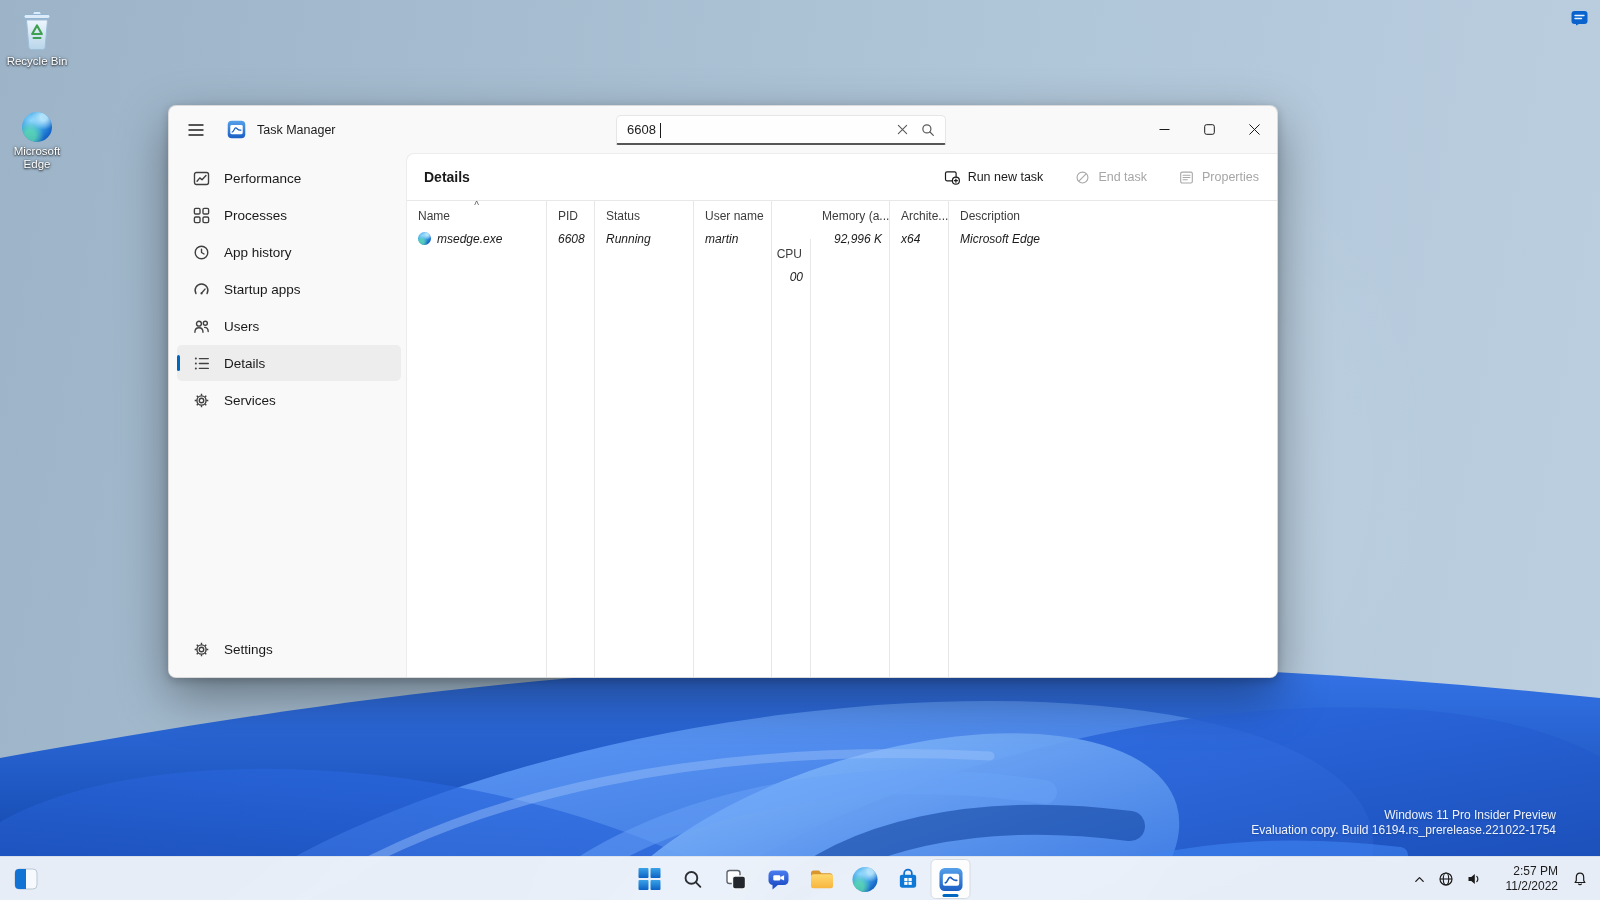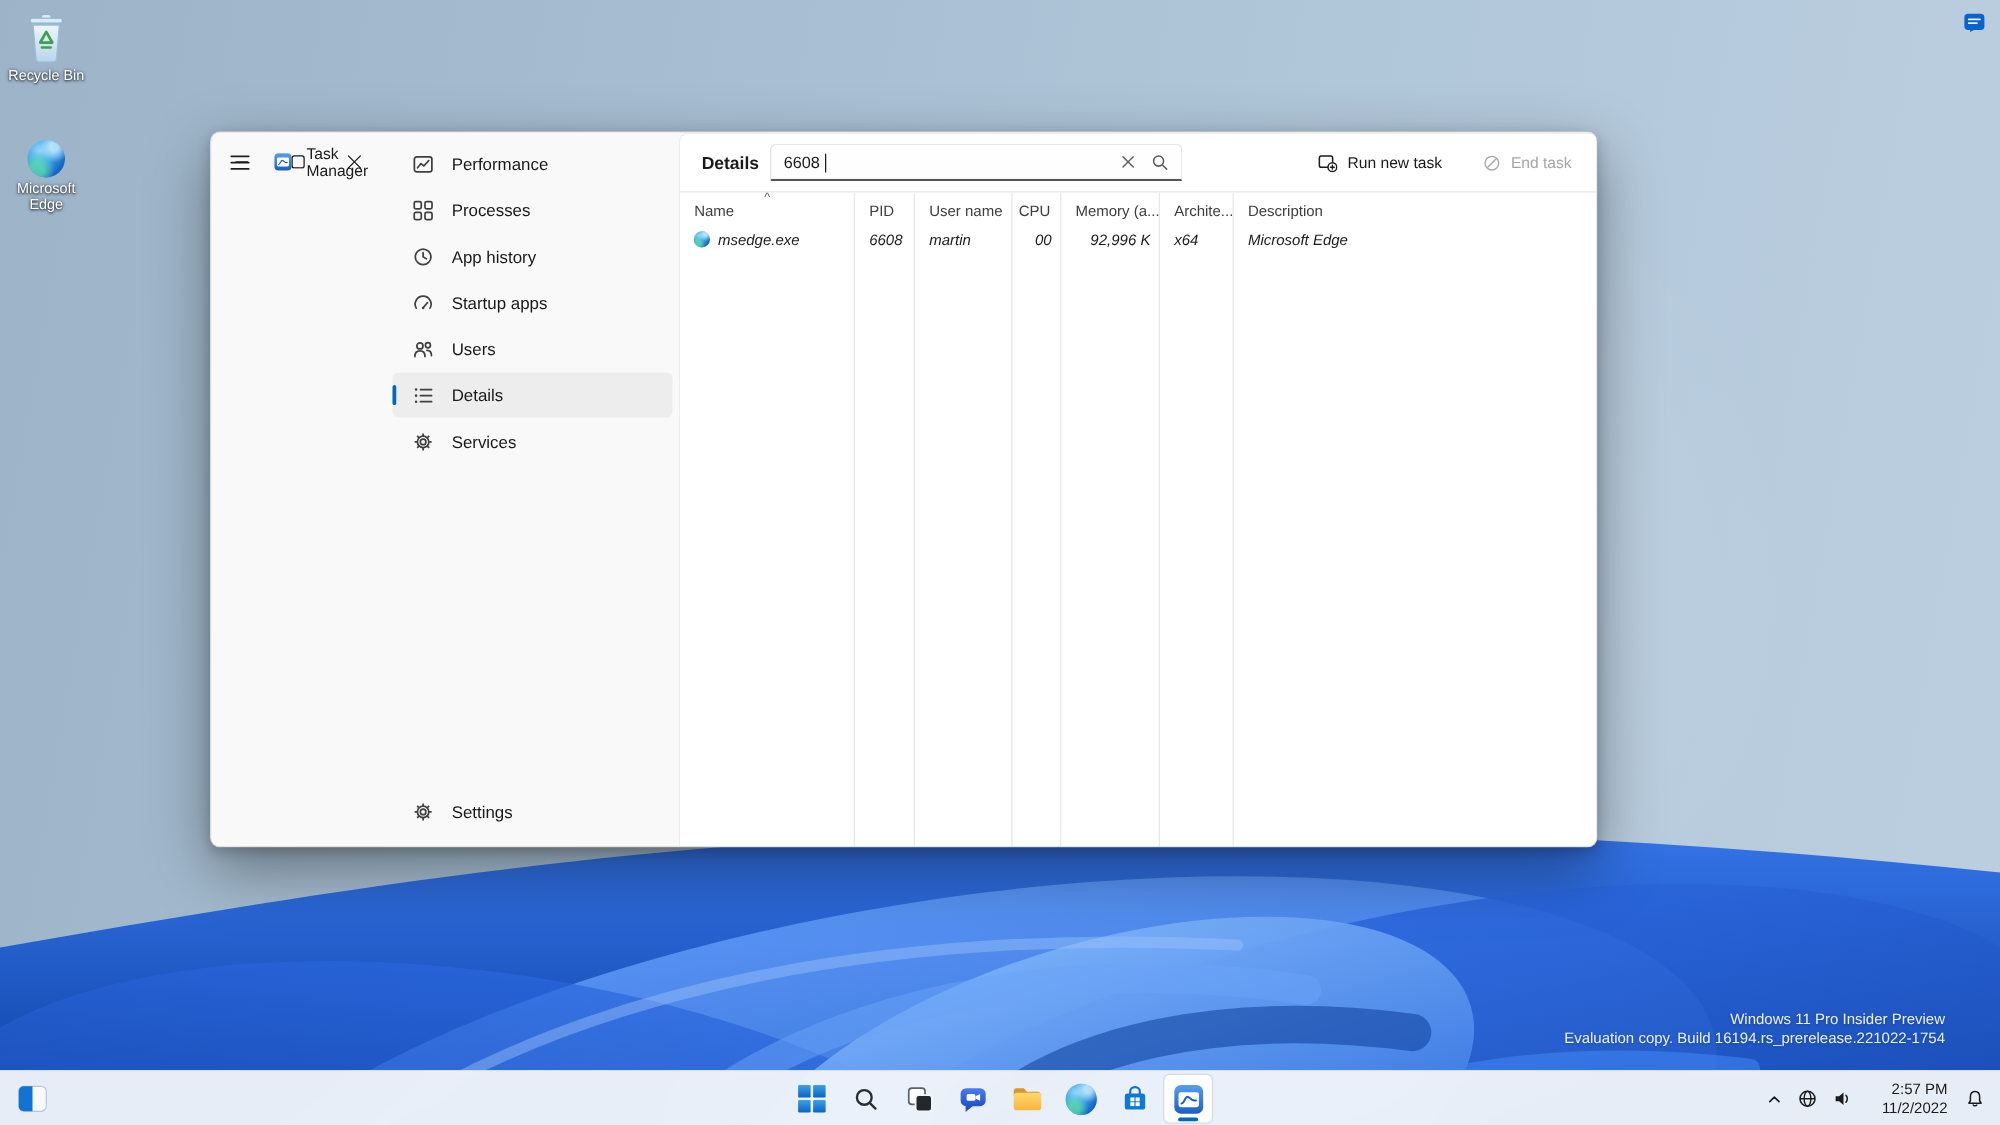--- a/index.html
+++ b/index.html
@@ -31,21 +31,21 @@
 
   
   .watermark{position:absolute;right:44px;bottom:62px;text-align:right;color:rgba(255,255,255,.93);
     font-size:12px;line-height:15px;text-shadow:0 1px 2px rgba(9,40,100,.35);}
 
   
   .fb-top{position:absolute;right:12px;top:10px;width:17px;height:17px;}
 
   
   .tm-window{position:absolute;left:168px;top:105px;width:1110px;height:573px;border-radius:8px;
-    background:#f9f9f9;border:1px solid rgba(0,0,0,.12);overflow:hidden;display:flex;flex-direction:row;
+    background:#f9f9f9;border:1px solid rgba(0,0,0,.12);overflow:hidden;display:flex;flex-direction:column;
     box-shadow:0 18px 50px rgba(0,0,0,.38),0 3px 10px rgba(0,0,0,.2);}
 
   .titlebar{position:relative;height:47px;flex:0 0 47px;display:flex;align-items:center;padding-left:8px;}
   .hamburger{width:38px;height:34px;border-radius:5px;display:flex;align-items:center;justify-content:center;}
   .app-id{display:flex;align-items:center;gap:11px;margin-left:12px;}
   .app-title{font-size:12.5px;color:#1b1b1b;}
 
   .searchbox{position:absolute;left:447px;top:9px;width:330px;height:30px;background:#fefefe;
     border:1px solid #e6e6e6;border-bottom:2px solid #565656;border-radius:5px 5px 2px 2px;
     display:flex;align-items:center;}
@@ -78,21 +78,21 @@
   .page-head{height:47px;flex:0 0 47px;display:flex;align-items:center;padding:0 16px 0 17px;border-bottom:1px solid #e8e8e8;}
   .page-title{font-size:14px;font-weight:700;color:#1a1a1a;}
   .toolbar{margin-left:auto;display:flex;align-items:center;gap:28px;}
   .tb-btn{display:flex;align-items:center;gap:8px;font-size:12.5px;color:#1b1b1b;border-radius:4px;padding:5px 2px;}
   .tb-btn.disabled{color:#a6a6a6;}
 
   
   .tbl{flex:1;display:flex;align-items:stretch;min-height:0;overflow:hidden;}
   .col{border-right:1px solid #e7e7e7;display:flex;flex-direction:column;flex:0 0 auto;}
   .c-name{width:140px;}.c-pid{width:48px;}.c-status{width:99px;}.c-user{width:78px;}
-  .c-cpu{width:39px;}.c-mem{width:79px;}.c-arch{width:59px;}.c-desc{width:400px;}
+  .c-cpu{width:39px;margin-top:38px;}.c-mem{width:79px;}.c-arch{width:59px;}.c-desc{width:400px;}
   .th{position:relative;height:26px;flex:0 0 26px;display:flex;align-items:flex-end;padding:0 4px 4px 11px;
     font-size:12px;color:#3d3d3d;white-space:nowrap;overflow:hidden;}
   .th.r{justify-content:flex-end;padding-right:8px;}
   .sort{position:absolute;top:0;left:50%;transform:translateX(-50%);font-size:10px;line-height:10px;color:#5a5a5a;}
   .td{height:23px;flex:0 0 23px;display:flex;align-items:center;padding-left:11px;font-size:12px;color:#1b1b1b;
     white-space:nowrap;overflow:hidden;gap:6px;font-style:italic;}
   .td.r{justify-content:flex-end;padding-left:0;padding-right:7px;}
 
   
   .taskbar{position:absolute;left:0;right:0;bottom:0;height:44px;background:rgba(242,246,250,.95);
@@ -386,20 +386,28 @@
             </div>
           </div>
           <div class="col c-pid">
             <div class="th">
                 <span>PID</span>
               </div>
             <div class="td">
                 <span>6608</span>
               </div>
           </div>
+          <div class="col c-status">
+            <div class="th">
+                <span>Status</span>
+              </div>
+            <div class="td">
+                <span>Running</span>
+              </div>
+          </div>
           <div class="col c-user">
             <div class="th">
                 <span>User name</span>
               </div>
             <div class="td">
                 <span>martin</span>
               </div>
           </div>
           <div class="col c-cpu">
             <div class="th r">

